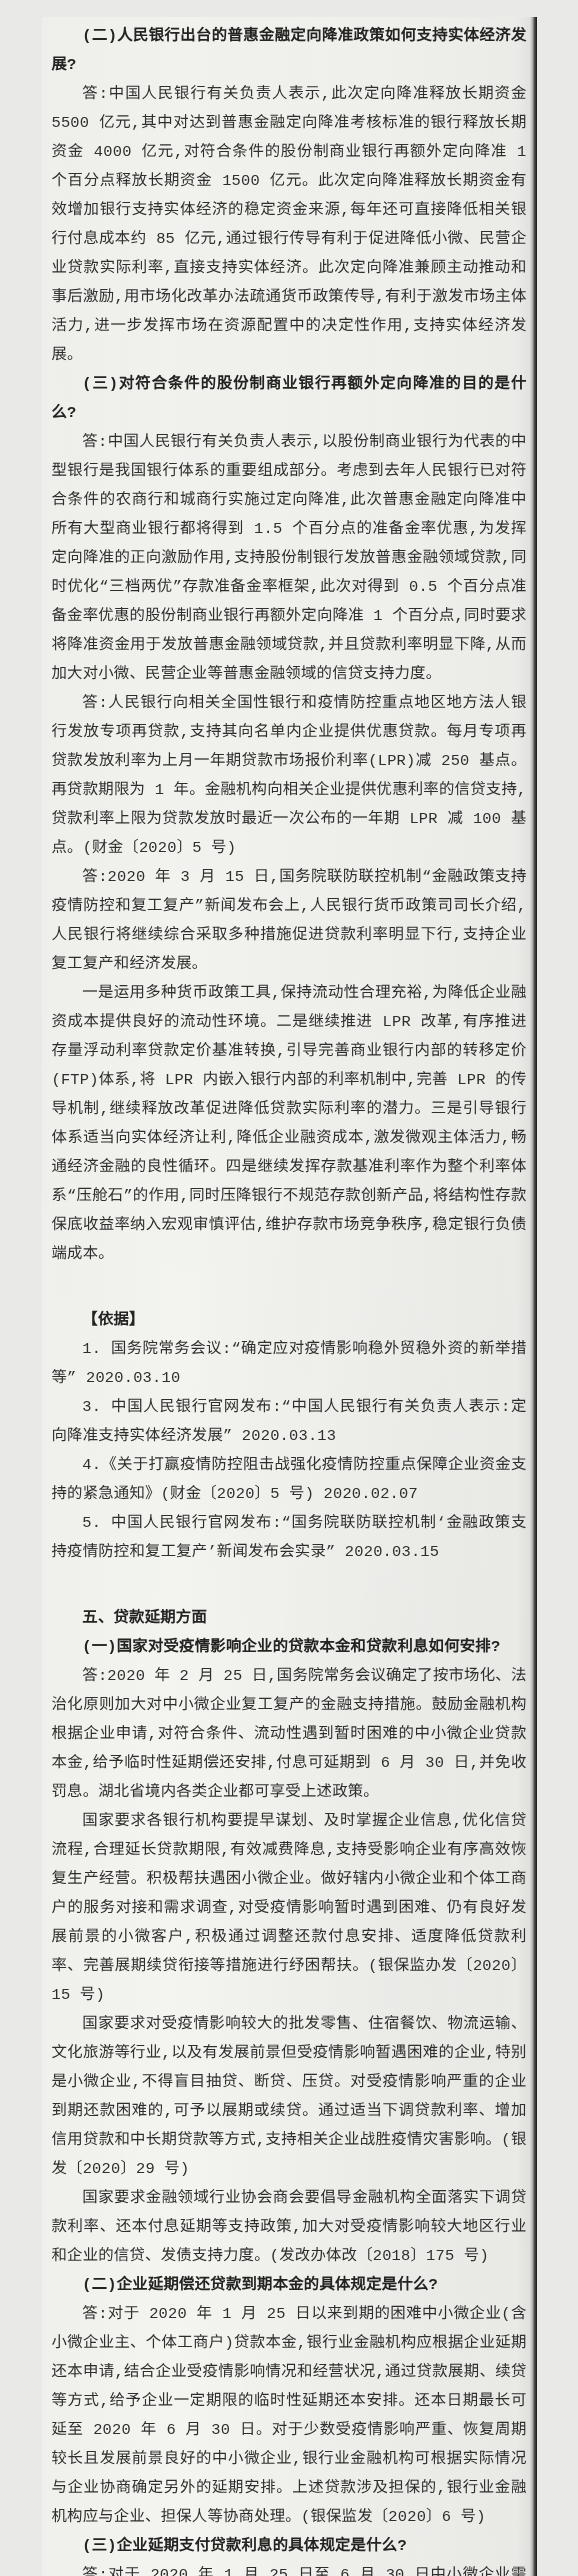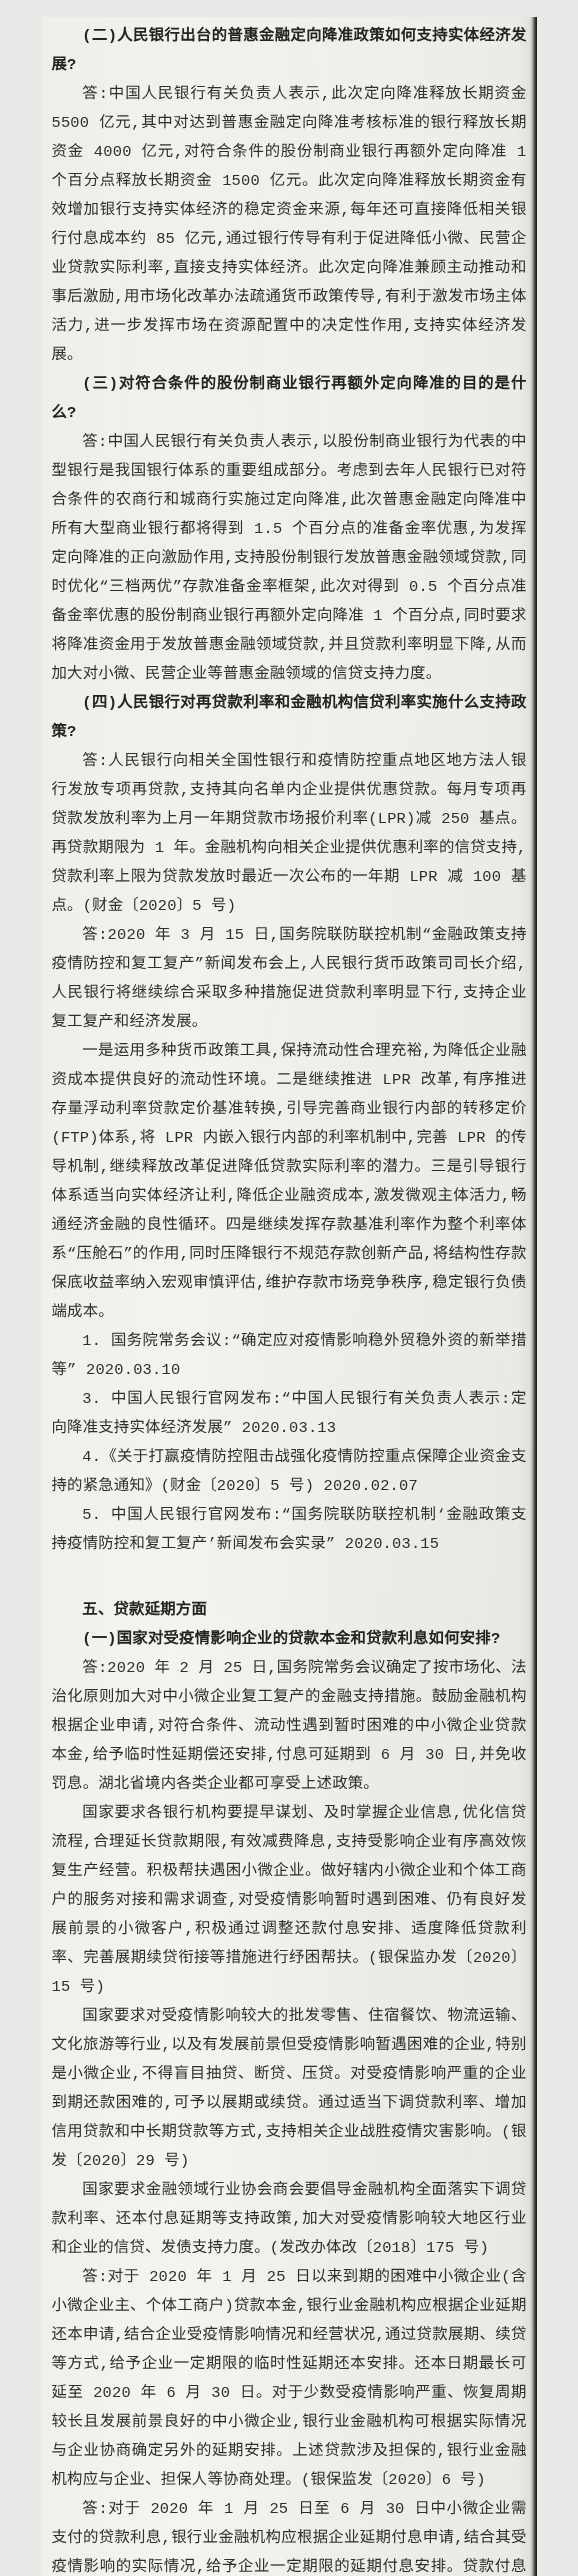--- a/index.html
+++ b/index.html
@@ -54,39 +54,41 @@
 
 <div class="page">
   <div class="doc">
 
     <h2>(二)人民银行出台的普惠金融定向降准政策如何支持实体经济发展?</h2>
     <p>答:中国人民银行有关负责人表示,此次定向降准释放长期资金 5500 亿元,其中对达到普惠金融定向降准考核标准的银行释放长期资金 4000 亿元,对符合条件的股份制商业银行再额外定向降准 1 个百分点释放长期资金 1500 亿元。此次定向降准释放长期资金有效增加银行支持实体经济的稳定资金来源,每年还可直接降低相关银行付息成本约 85 亿元,通过银行传导有利于促进降低小微、民营企业贷款实际利率,直接支持实体经济。此次定向降准兼顾主动推动和事后激励,用市场化改革办法疏通货币政策传导,有利于激发市场主体活力,进一步发挥市场在资源配置中的决定性作用,支持实体经济发展。</p>
 
     <h2>(三)对符合条件的股份制商业银行再额外定向降准的目的是什么?</h2>
     <p>答:中国人民银行有关负责人表示,以股份制商业银行为代表的中型银行是我国银行体系的重要组成部分。考虑到去年人民银行已对符合条件的农商行和城商行实施过定向降准,此次普惠金融定向降准中所有大型商业银行都将得到 1.5 个百分点的准备金率优惠,为发挥定向降准的正向激励作用,支持股份制银行发放普惠金融领域贷款,同时优化“三档两优”存款准备金率框架,此次对得到 0.5 个百分点准备金率优惠的股份制商业银行再额外定向降准 1 个百分点,同时要求将降准资金用于发放普惠金融领域贷款,并且贷款利率明显下降,从而加大对小微、民营企业等普惠金融领域的信贷支持力度。</p>
 
-    <h2>(四)人民银行对再贷款利率和金融机构信贷利率实施什么支持政策?</h2>
     <p>答:人民银行向相关全国性银行和疫情防控重点地区地方法人银行发放专项再贷款,支持其向名单内企业提供优惠贷款。每月专项再贷款发放利率为上月一年期贷款市场报价利率(LPR)减 250 基点。再贷款期限为 1 年。金融机构向相关企业提供优惠利率的信贷支持,贷款利率上限为贷款发放时最近一次公布的一年期 LPR 减 100 基点。(财金〔2020〕5 号)</p>
 
     <p>答:2020 年 3 月 15 日,国务院联防联控机制“金融政策支持疫情防控和复工复产”新闻发布会上,人民银行货币政策司司长介绍,人民银行将继续综合采取多种措施促进贷款利率明显下行,支持企业复工复产和经济发展。</p>
     <p>一是运用多种货币政策工具,保持流动性合理充裕,为降低企业融资成本提供良好的流动性环境。二是继续推进 LPR 改革,有序推进存量浮动利率贷款定价基准转换,引导完善商业银行内部的转移定价(FTP)体系,将 LPR 内嵌入银行内部的利率机制中,完善 LPR 的传导机制,继续释放改革促进降低贷款实际利率的潜力。三是引导银行体系适当向实体经济让利,降低企业融资成本,激发微观主体活力,畅通经济金融的良性循环。四是继续发挥存款基准利率作为整个利率体系“压舱石”的作用,同时压降银行不规范存款创新产品,将结构性存款保底收益率纳入宏观审慎评估,维护存款市场竞争秩序,稳定银行负债端成本。</p>
 
+    <h2 class="gap-before">【依据】</h2>
     <p>1. 国务院常务会议:“确定应对疫情影响稳外贸稳外资的新举措等” 2020.03.10</p>
     <p>3. 中国人民银行官网发布:“中国人民银行有关负责人表示:定向降准支持实体经济发展” 2020.03.13</p>
     <p>4.《关于打赢疫情防控阻击战强化疫情防控重点保障企业资金支持的紧急通知》(财金〔2020〕5 号) 2020.02.07</p>
     <p>5. 中国人民银行官网发布:“国务院联防联控机制‘金融政策支持疫情防控和复工复产’新闻发布会实录” 2020.03.15</p>
 
     <h2 class="gap-before">五、贷款延期方面</h2>
 
     <h2>(一)国家对受疫情影响企业的贷款本金和贷款利息如何安排?</h2>
     <p>答:2020 年 2 月 25 日,国务院常务会议确定了按市场化、法治化原则加大对中小微企业复工复产的金融支持措施。鼓励金融机构根据企业申请,对符合条件、流动性遇到暂时困难的中小微企业贷款本金,给予临时性延期偿还安排,付息可延期到 6 月 30 日,并免收罚息。湖北省境内各类企业都可享受上述政策。</p>
     <p>国家要求各银行机构要提早谋划、及时掌握企业信息,优化信贷流程,合理延长贷款期限,有效减费降息,支持受影响企业有序高效恢复生产经营。积极帮扶遇困小微企业。做好辖内小微企业和个体工商户的服务对接和需求调查,对受疫情影响暂时遇到困难、仍有良好发展前景的小微客户,积极通过调整还款付息安排、适度降低贷款利率、完善展期续贷衔接等措施进行纾困帮扶。(银保监办发〔2020〕15 号)</p>
     <p>国家要求对受疫情影响较大的批发零售、住宿餐饮、物流运输、文化旅游等行业,以及有发展前景但受疫情影响暂遇困难的企业,特别是小微企业,不得盲目抽贷、断贷、压贷。对受疫情影响严重的企业到期还款困难的,可予以展期或续贷。通过适当下调贷款利率、增加信用贷款和中长期贷款等方式,支持相关企业战胜疫情灾害影响。(银发〔2020〕29 号)</p>
     <p>国家要求金融领域行业协会商会要倡导金融机构全面落实下调贷款利率、还本付息延期等支持政策,加大对受疫情影响较大地区行业和企业的信贷、发债支持力度。(发改办体改〔2018〕175 号)</p>
 
+    <h2>(二)企业延期偿还贷款到期本金的具体规定是什么?</h2>
     <p>答:对于 2020 年 1 月 25 日以来到期的困难中小微企业(含小微企业主、个体工商户)贷款本金,银行业金融机构应根据企业延期还本申请,结合企业受疫情影响情况和经营状况,通过贷款展期、续贷等方式,给予企业一定期限的临时性延期还本安排。还本日期最长可延至 2020 年 6 月 30 日。对于少数受疫情影响严重、恢复周期较长且发展前景良好的中小微企业,银行业金融机构可根据实际情况与企业协商确定另外的延期安排。上述贷款涉及担保的,银行业金融机构应与企业、担保人等协商处理。(银保监发〔2020〕6 号)</p>
 
+    <h2>(三)企业延期支付贷款利息的具体规定是什么?</h2>
     <p>答:对于 2020 年 1 月 25 日至 6 月 30 日中小微企业需支付的贷款利息,银行业金融机构应根据企业延期付息申请,结合其受疫情影响的实际情况,给予企业一定期限的延期付息安排。贷款付息日期最长可延至 2020 年 6 月 30 日,免收罚息。延期利息的具体偿还计划,由银行业金融机构与企业双方自主协商、合理确定。(银保监发〔2020〕6 号)</p>
 
   </div>
   <div class="scan-shadow-right"></div>
 </div>
 
 
 </body></html>

